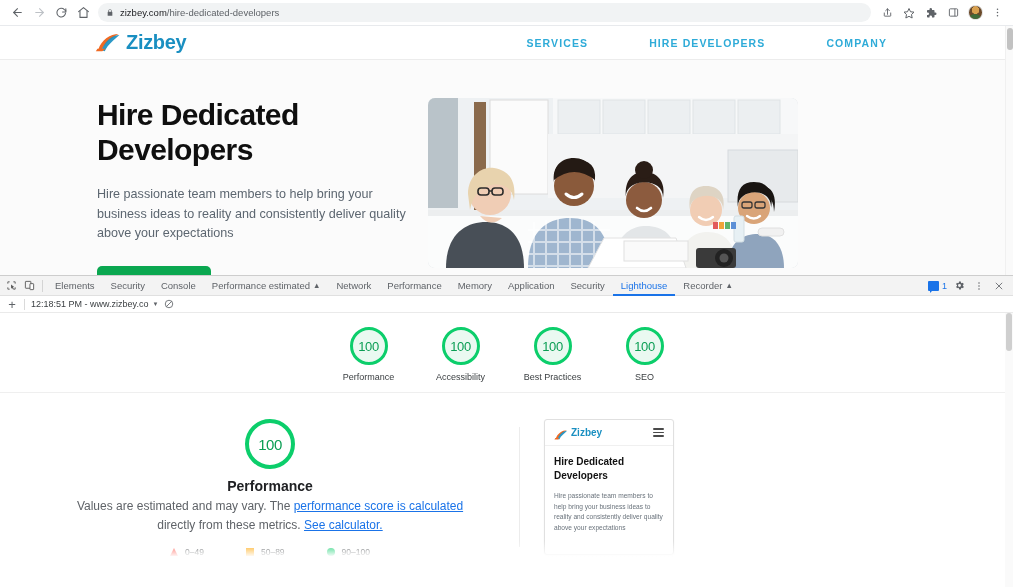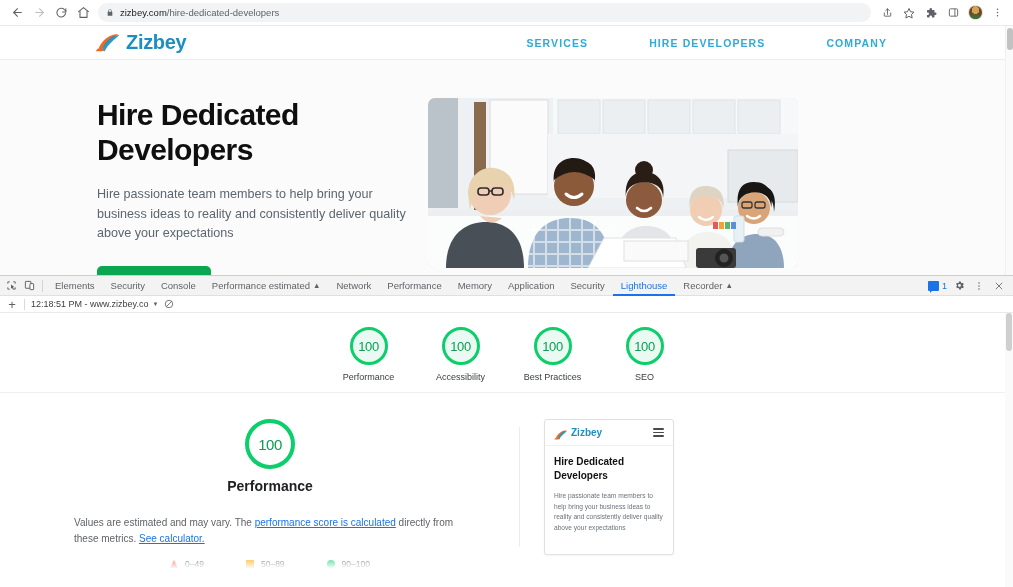--- a/index.html
+++ b/index.html
@@ -229,22 +229,22 @@
   .big-gauge-ring {
     width: 50px; height: 50px; border-radius: 50%;
     border: 4px solid #0cce6b; background: #ffffff;
     display: flex; align-items: center; justify-content: center;
   }
   .big-gauge-val { font-size: 15px; color: #0b9e54; letter-spacing: -0.5px; }
   #perf-heading {
     margin-top: 9px; font-size: 14px; font-weight: 700; color: #202124;
   }
   #perf-desc {
-    margin-top: 21px; width: 392px; text-align: left;
-    font-size: 10px; line-height: 1.6; color: #5f6368;
+    margin-top: 3px; width: 392px; text-align: center;
+    font-size: 12px; line-height: 1.6; color: #5f6368;
   }
   #perf-desc a { color: #1a73e8; text-decoration: underline; }
   #perf-legend {
     margin-top: 12px; display: flex; gap: 42px; align-items: center;
   }
   .legend-item { display: flex; align-items: center; gap: 7px; }
   .legend-item span.lbl { font-size: 8.5px; color: #3c4043; }
   .sw-tri {
     width: 0; height: 0; border-left: 4.5px solid transparent;
     border-right: 4.5px solid transparent; border-bottom: 8px solid #ff4e42;

